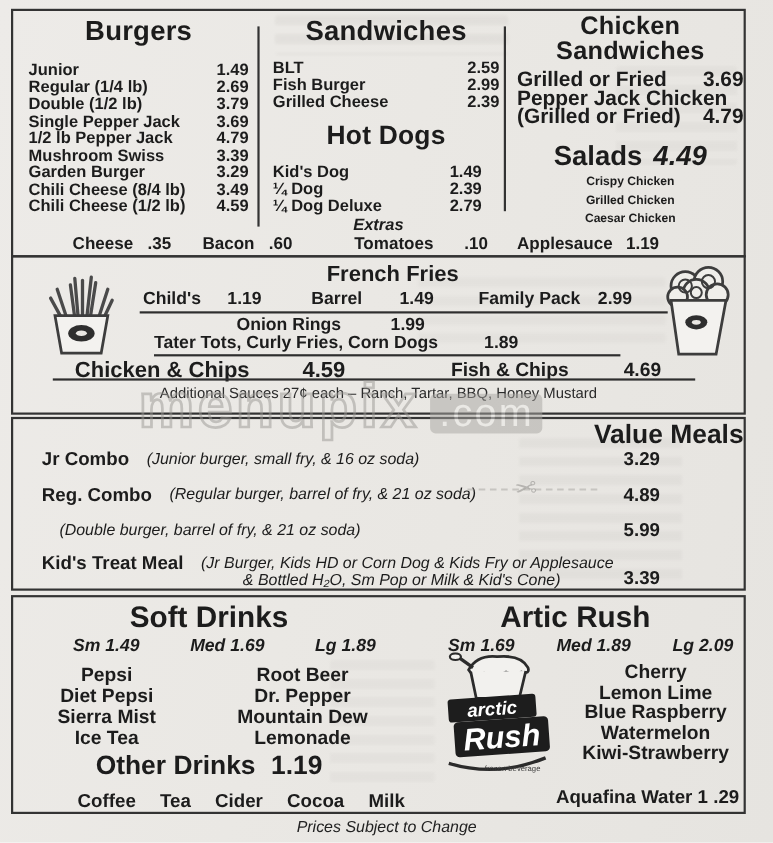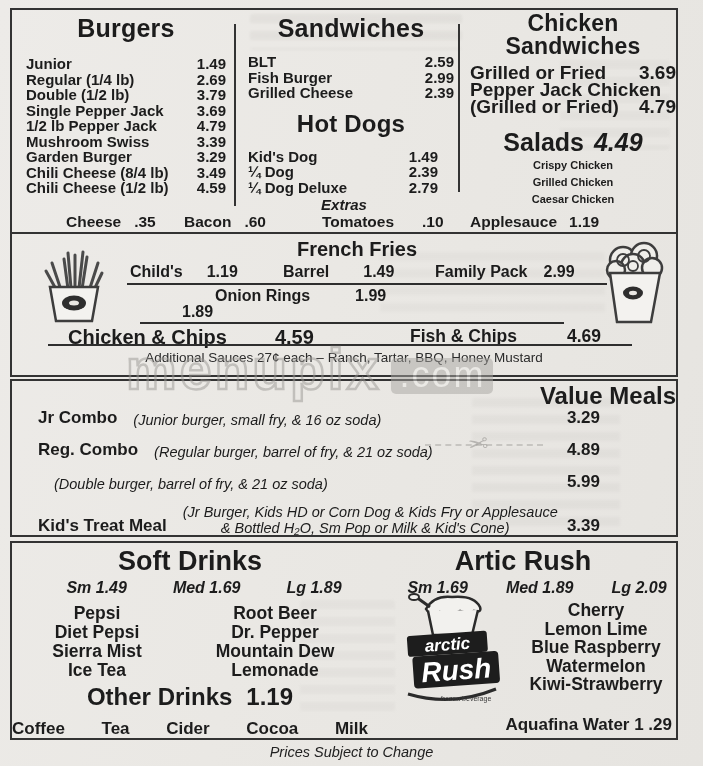--- a/index.html
+++ b/index.html
@@ -54,38 +54,38 @@
   .ffe{left:128px;top:69px}.ffe .ff-p{margin-left:42px}
   .ff-ul2{left:128px;top:88px;width:424px;}
   .fff{left:56px;top:92px;font-size:20px}.fff .ff-p{margin-left:48px}
   .ffg{left:398px;top:92px;font-size:17.5px}.ffg .ff-p{margin-left:50px}
   .ff-ul3{left:36px;top:110px;width:584px;}
   .ff-sauces{position:absolute;left:0;right:0;top:116px;text-align:center;font-size:13.5px;color:#2a2a2a;}
   .fry-svg{position:absolute;left:22px;top:13px;}
   .or-svg{position:absolute;right:6px;top:6px;}
   
   .vm-title{position:absolute;left:0;right:0;top:1px;text-align:right;font-size:24px;font-weight:bold;}
-  .vm-row{position:absolute;left:0;right:0;display:flex;align-items:flex-end;padding:0 76px 0 26px;}
+  .vm-row{position:absolute;left:0;right:0;display:flex;align-items:flex-start;padding:0 76px 0 26px;}
   .vm-name{font-weight:bold;font-size:17px;white-space:nowrap;}
   .vm-desc{font-style:italic;font-size:14.5px;margin-left:16px;padding-top:2px;}
   .vm-desc .l2{padding-left:38px;}
   .vm-price{font-weight:bold;font-size:17px;margin-left:auto;}
   .vm1{top:27px}.vm2{top:59px}.vm3{top:91px}
   .vm4{top:121px}.vm4 .vm-price{align-self:flex-end;}
   
   .half{position:absolute;top:0;height:252px;}
   .half-left{left:0;width:356px;}
   .half-right{left:360px;width:302px;}
   .dr-title{text-align:center;font-size:27px;font-weight:bold;margin-top:3px;}
   .sizes{display:flex;justify-content:center;gap:46px;font-weight:bold;font-style:italic;font-size:16px;margin-top:2px;padding-left:28px;}
   .drink-grid{display:grid;grid-template-columns:170px 186px;margin-top:7px;}
   .drink-grid div{text-align:center;font-weight:bold;font-size:17.5px;line-height:19px;}
   .other-title{position:absolute;left:0;right:0;top:140px;text-align:center;font-size:24px;font-weight:bold;}
   .other-title span{margin:0 7px;}
-  .other-items{position:absolute;left:0;right:0;top:176px;display:flex;justify-content:space-between;gap:22px;font-weight:bold;font-size:17px;}
+  .other-items{position:absolute;left:0;right:0;top:176px;display:flex;justify-content:flex-end;gap:22px;font-weight:bold;font-size:17px;}
   .flavors{position:absolute;left:148px;top:58px;width:152px;text-align:center;font-weight:bold;font-size:17.5px;line-height:18.6px;}
   .water{position:absolute;left:104px;top:172px;width:196px;text-align:right;font-weight:bold;font-size:17px;white-space:nowrap;}
   .rush-logo{position:absolute;left:28px;top:50px;}
   
   .footer{position:absolute;left:0;right:0;top:744px;text-align:center;font-style:italic;font-size:14.5px;color:#222;}
   .watermark{position:absolute;left:126px;top:344px;width:480px;display:flex;align-items:flex-end;gap:10px;opacity:.5;pointer-events:none;z-index:5;}
   .wm-name{font-size:57px;line-height:50px;font-weight:bold;letter-spacing:3px;color:transparent;-webkit-text-stroke:2.5px #9a9894;}
   .wm-tld{font-size:36px;line-height:34px;font-weight:normal;background:#a8a6a2;color:#ecebe8;padding:0 8px 2px;border-radius:5px;letter-spacing:2px;}
   .scissors{position:absolute;left:468px;top:430px;font-size:24px;color:#8f8d8a;opacity:.55;transform:scaleX(-1) rotate(6deg);z-index:4;}
   .cutline{position:absolute;left:425px;top:444px;width:118px;border-top:2px dashed #a09e9a;opacity:.45;z-index:4;}
@@ -265,20 +265,21 @@
     <div class="ff-pair ffc">
         <span>Family Pack</span>
         <span class="ff-p">2.99</span>
       </div>
     <div class="rule ff-ul1"></div>
     <div class="ff-pair ffd">
         <span>Onion Rings</span>
         <span class="ff-p">1.99</span>
       </div>
     <div class="ff-pair ffe">
+        <span>Tater Tots, Curly Fries, Corn Dogs</span>
         <span class="ff-p">1.89</span>
       </div>
     <div class="rule ff-ul2"></div>
     <div class="ff-pair fff">
         <span>Chicken &amp; Chips</span>
         <span class="ff-p">4.59</span>
       </div>
     <div class="ff-pair ffg">
         <span>Fish &amp; Chips</span>
         <span class="ff-p">4.69</span>

